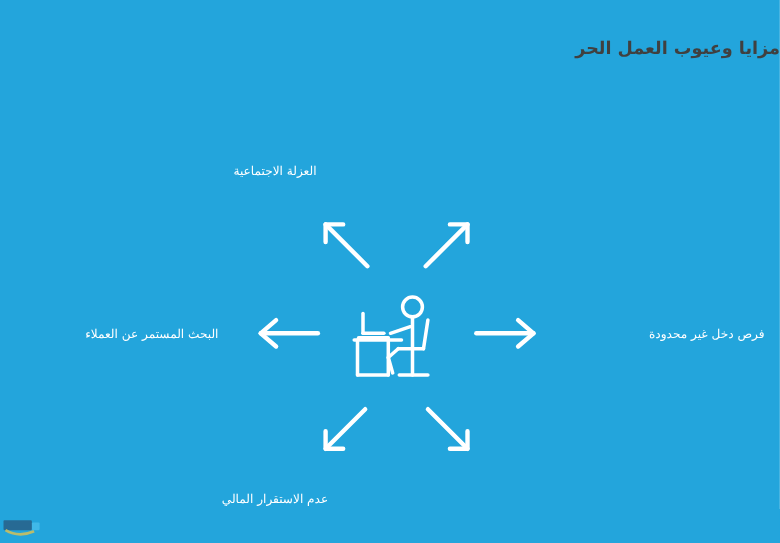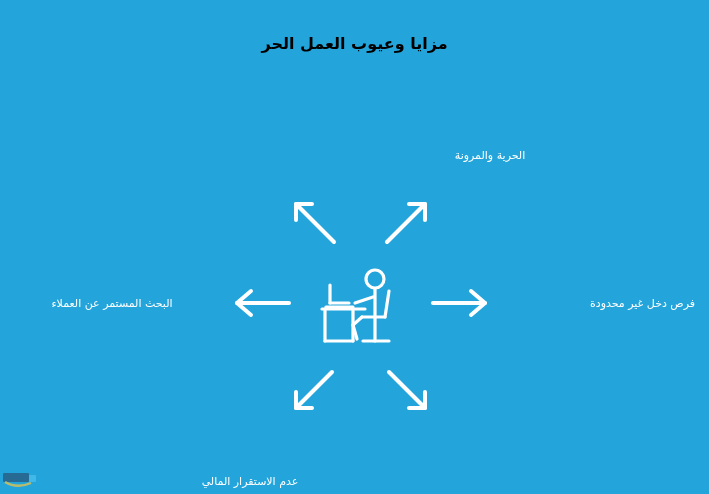--- a/index.html
+++ b/index.html
@@ -20,22 +20,21 @@
     background: #23a5dc;
     overflow: hidden;
   }
 
   
   #title {
     position: absolute;
     top: 33px;
     left: 0;
     width: 709px;
-    text-align: center;
-    color: #000000;
+    color: #404040;
     font-size: 16px;
     font-weight: bold;
     letter-spacing: 0.3px;
     line-height: 22px;
     direction: rtl;
     white-space: nowrap;
   }
 
   
   #center-icon {
@@ -81,35 +80,34 @@
     left: 155px;
     width: 190px;
   }
   #label-top-right {
     top: 148px;
     left: 395px;
     width: 190px;
   }
   #label-middle-left {
     top: 296px;
-    left: 12px;
+    left: 38px;
     width: 200px;
     text-align: center;
   }
   #label-middle-right {
     top: 296px;
     left: 495px;
     width: 200px;
     text-align: right;
   }
   #label-bottom-left {
     top: 446px;
     left: 155px;
     width: 190px;
-    margin-top: 28px;
   }
   #label-bottom-right {
     top: 446px;
     left: 395px;
     width: 190px;
   }
 
   
   #watermark {
     position: absolute;
@@ -198,22 +196,22 @@
     </svg>
   </div>
 
   <div class="arrow" id="arrow-down-right">
     <svg viewBox="0 0 52 52" xmlns="http://www.w3.org/2000/svg" fill="none" stroke="#ffffff" stroke-width="4" stroke-linecap="round" stroke-linejoin="round">
       <path d="M8 6 L44 42"></path>
       <path d="M28 42 L44 42 L44 26"></path>
     </svg>
   </div>
 
-
-  <div class="node-label" id="label-top-right">الحرية والمرونة</div>
+  <div class="node-label" id="label-top-left">العزلة الاجتماعية</div>
+
 
   <div class="node-label" id="label-middle-left">البحث المستمر عن العملاء</div>
 
   <div class="node-label" id="label-middle-right">فرص دخل غير محدودة</div>
 
   <div class="node-label" id="label-bottom-left">عدم الاستقرار المالي</div>
 
 
   <div id="watermark">
     <svg viewBox="0 0 40 20" xmlns="http://www.w3.org/2000/svg">

